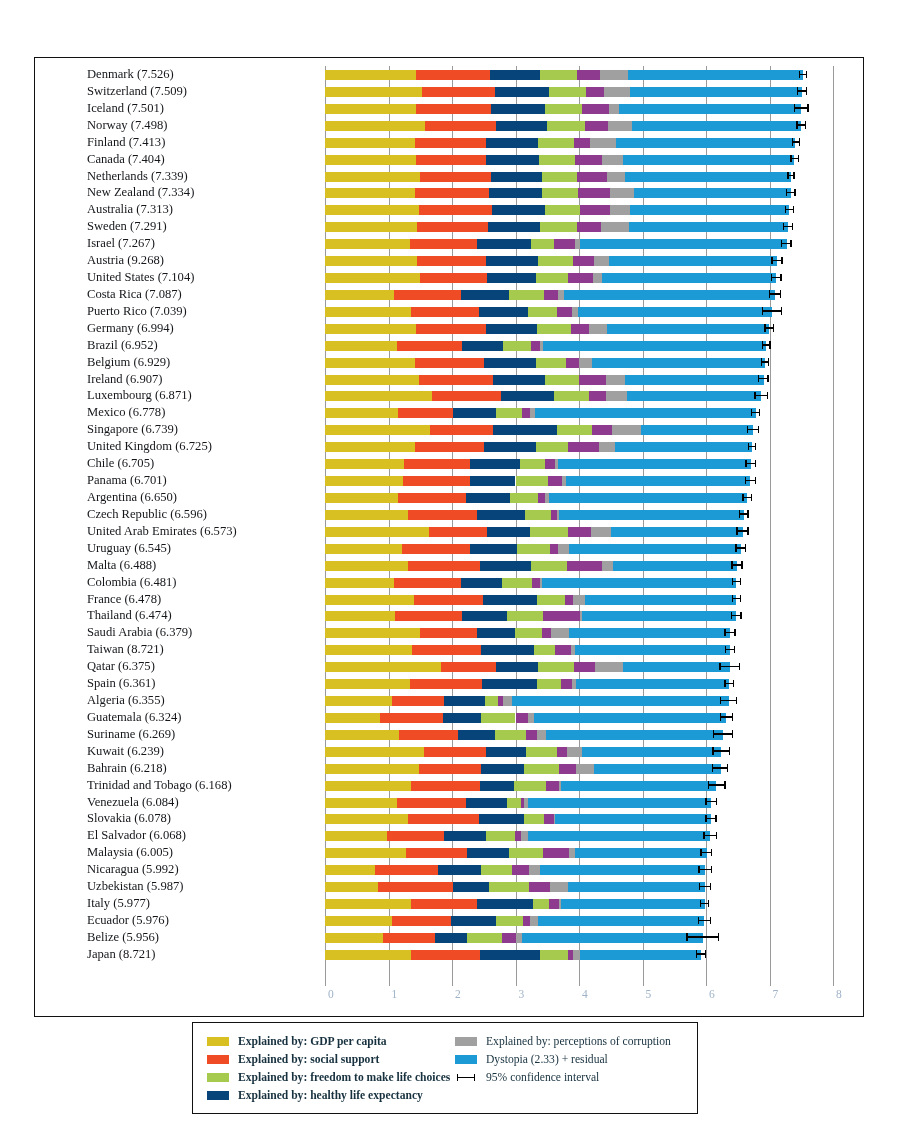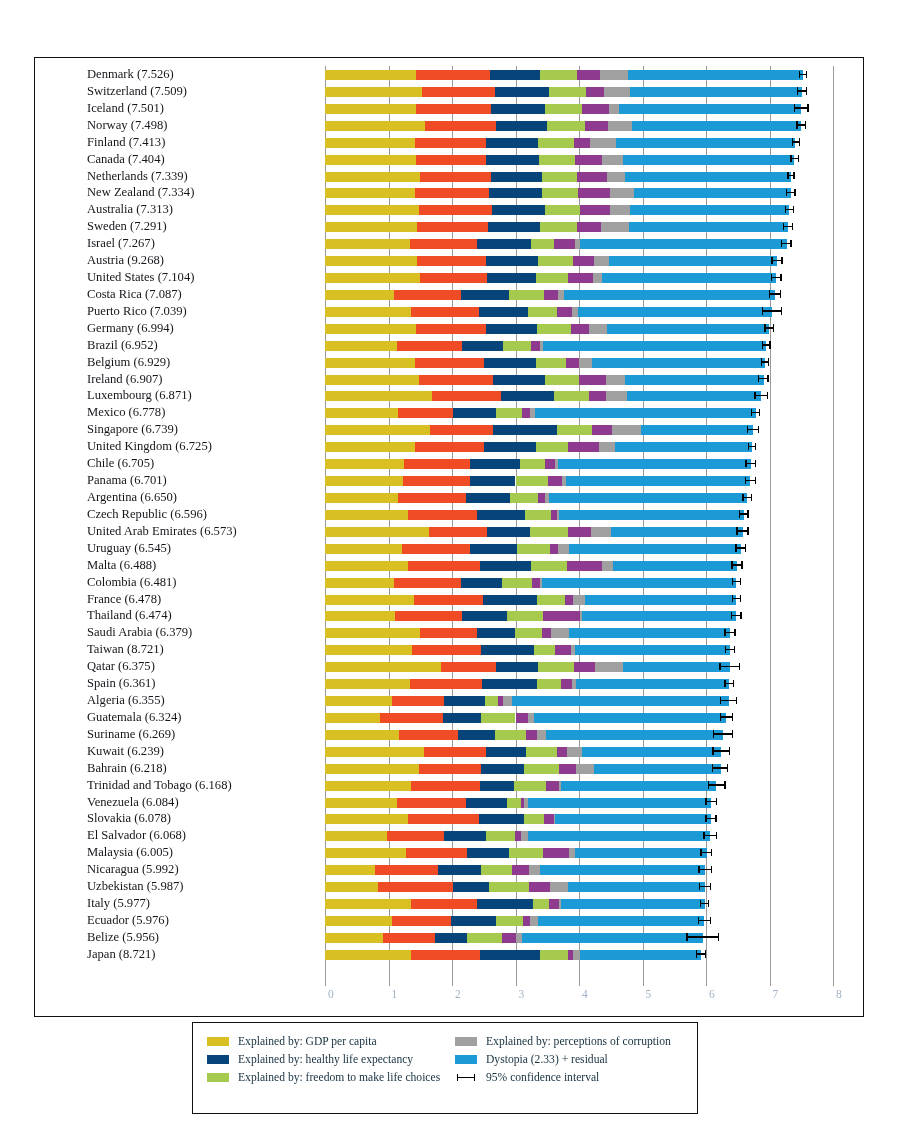--- a/index.html
+++ b/index.html
@@ -28,21 +28,21 @@
   .ci::after{right:0;}
 
   .labels{position:absolute;left:0;top:0;width:250px;}
   .lbl{position:absolute;height:14px;white-space:nowrap;font-size:12.6px;
     font-family:"Liberation Serif",serif;color:#14161a;}
   .lbl .nm{position:absolute;left:52px;}
 
   .legend-box{position:absolute;left:192px;top:1022px;width:506px;height:92px;
     border:1px solid #111;box-sizing:border-box;background:#fff;}
   .legend-col{position:absolute;top:9px;}
-  .legend-col.left{left:14px;width:250px;}
+  .legend-col.left{left:14px;width:250px;font-weight:bold;}
   .legend-col.right{left:262px;width:240px;}
   .leg-item{position:relative;height:18px;display:flex;align-items:center;}
   .sw{width:22px;height:9px;margin-right:9px;flex:0 0 auto;}
   .leg-txt{font-size:11.6px;color:#17313f;font-family:"Liberation Serif",serif;white-space:nowrap;}
   .ci-swatch{width:22px;height:9px;margin-right:9px;position:relative;flex:0 0 auto;}
   .ci-swatch i{position:absolute;left:2px;right:2px;top:4px;height:1.3px;background:#000;}
   .ci-swatch i::before,.ci-swatch i::after{content:"";position:absolute;top:-3px;width:1.3px;height:7px;background:#000;}
   .ci-swatch i::before{left:0;}
   .ci-swatch i::after{right:0;}
 </style>
@@ -772,26 +772,30 @@
     </div>
   </div>
 
   <div class="legend-box">
     <div class="legend-col left">
         <div class="leg-item">
           <span class="sw" style="background: rgb(217, 192, 34);"></span>
           <span class="leg-txt">Explained by: GDP per capita</span>
         </div>
         <div class="leg-item">
-          <span class="sw" style="background: rgb(7, 68, 122);"></span>
-          <span class="leg-txt">Explained by: healthy life expectancy</span>
+          <span class="sw" style="background: rgb(239, 75, 36);"></span>
+          <span class="leg-txt">Explained by: social support</span>
         </div>
         <div class="leg-item">
           <span class="sw" style="background: rgb(166, 202, 78);"></span>
           <span class="leg-txt">Explained by: freedom to make life choices</span>
+        </div>
+        <div class="leg-item">
+          <span class="sw" style="background: rgb(7, 68, 122);"></span>
+          <span class="leg-txt">Explained by: healthy life expectancy</span>
         </div>
       </div>
     <div class="legend-col right">
         <div class="leg-item">
           <span class="sw" style="background: rgb(160, 160, 160);"></span>
           <span class="leg-txt">Explained by: perceptions of corruption</span>
         </div>
         <div class="leg-item">
           <span class="sw" style="background: rgb(27, 154, 214);"></span>
           <span class="leg-txt">Dystopia (2.33) + residual</span>

